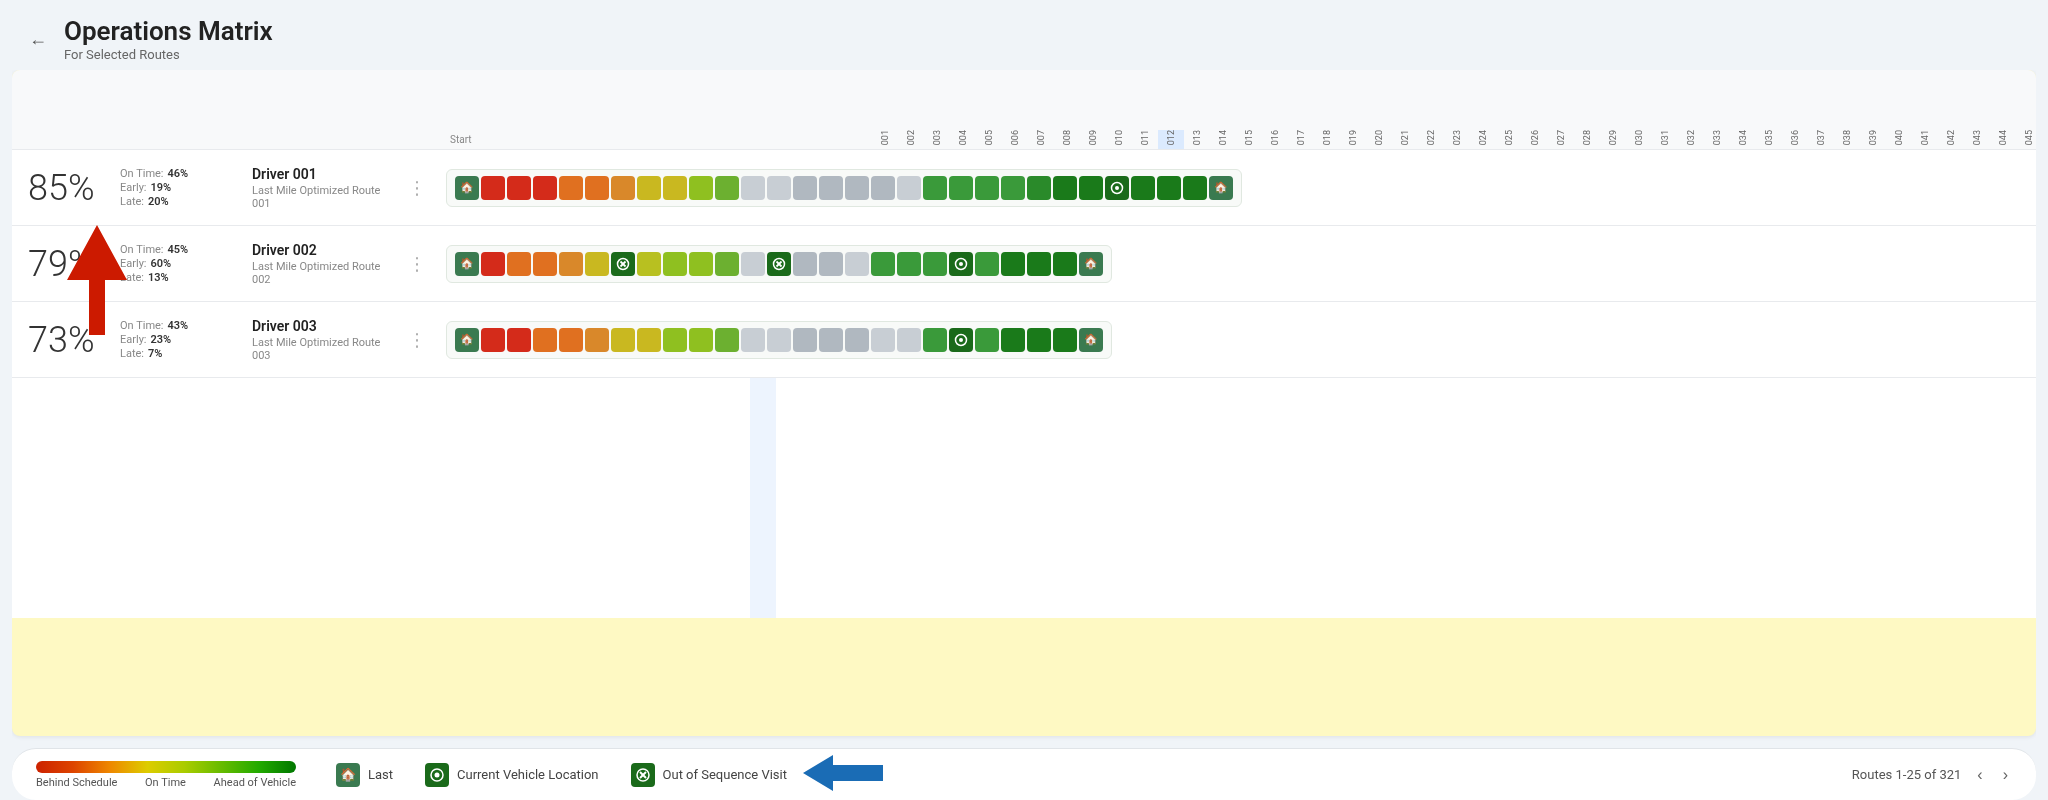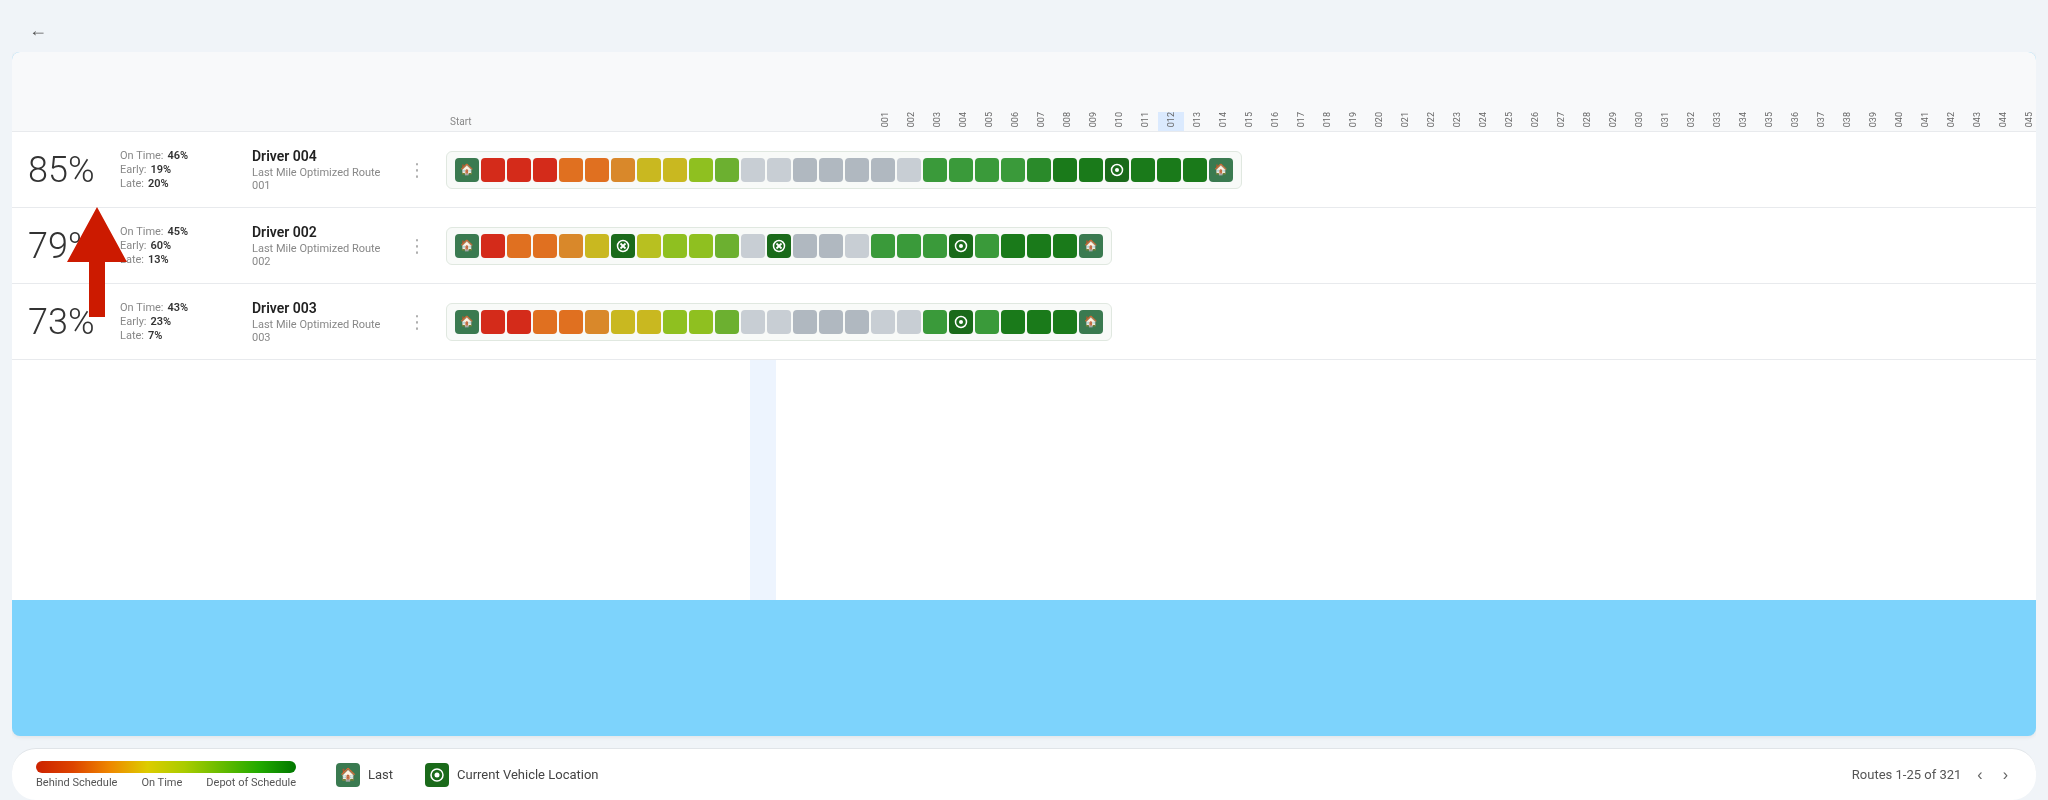--- a/index.html
+++ b/index.html
@@ -43,21 +43,21 @@
     .main-content {
       flex: 1;
       display: flex;
       flex-direction: column;
       overflow: hidden;
       padding: 0 12px;
     }
 
     .matrix-container {
       flex: 1;
-      background: #7dd3fc;
+      background: #fef9c3;
       border-radius: 8px;
       overflow: hidden;
       display: flex;
       flex-direction: column;
       box-shadow: 0 1px 4px rgba(0,0,0,0.08);
       margin-bottom: 12px;
     }
 
     .matrix-scroll-area {
       flex: 1;
@@ -207,20 +207,24 @@
     
     .hdr-highlight {
       background: #dbeafe !important;
     }
   </style>
 </head>
 <body>
 
 <div class="header">
   <button class="back-btn">←</button>
+  <div class="header-text">
+    <div class="header-title">Operations Matrix</div>
+    <div class="header-subtitle">For Selected Routes</div>
+  </div>
 </div>
 
 <div class="main-content">
 
   <div style="position:relative; flex:1; display:flex; flex-direction:column; overflow:hidden;">
 
     <div class="red-arrow">
       <svg width="60" height="110" viewBox="0 0 60 110">
         <polygon points="30,0 60,55 38,55 38,110 22,110 22,55 0,55" fill="#cc1a00"></polygon>
       </svg>
@@ -387,21 +391,21 @@
                     <div style="display: flex; gap: 4px;">
                       <span style="color:#888;">Early:</span>
                       <span style="font-weight:600; color:#333;">19%</span>
                     </div>
                     <div style="display: flex; gap: 4px;">
                       <span style="color:#888;">Late:</span>
                       <span style="font-weight:600; color:#333;">20%</span>
                     </div>
                   </div>
                   <div style="flex: 1 1 0%;">
-                    <div style="font-size: 14px; font-weight: 600; color: rgb(34, 34, 34);">Driver 004</div>
+                    <div style="font-size: 14px; font-weight: 600; color: rgb(34, 34, 34);">Driver 001</div>
                     <div style="font-size: 11px; color: rgb(136, 136, 136); margin-top: 2px;">Last Mile Optimized Route 001</div>
                   </div>
                   <button style="background: none; border: none; cursor: pointer; color: rgb(170, 170, 170); font-size: 18px;">⋮</button>
                 </div>
                 <div style="display: flex; align-items: center; gap: 2px; padding: 0px 4px;">
                   <div style="display: flex; align-items: center; gap: 2px; background: rgb(248, 250, 248); border: 1px solid rgb(224, 232, 224); border-radius: 6px; padding: 6px 8px;">
                     <div class="stop-cell" style="background: rgb(58, 122, 80); width: 24px; height: 24px; min-width: 24px; border-radius: 4px; display: flex; align-items: center; justify-content: center;">
                       <span style="font-size:11px;">🏠</span>
                     </div>
                     <div class="stop-cell" style="background: rgb(212, 43, 26); width: 24px; height: 24px; min-width: 24px; border-radius: 4px; display: flex; align-items: center; justify-content: center;"></div>
@@ -592,21 +596,21 @@
 
   </div>
 
   <div class="footer">
 
     <div style="display:flex; flex-direction:column; gap:3px;">
       <div class="legend-gradient"></div>
       <div class="legend-label-row">
         <span style="font-size:11px; color:#555;">Behind Schedule</span>
         <span style="font-size:11px; color:#555;">On Time</span>
-        <span style="font-size:11px; color:#555;">Depot of Schedule</span>
+        <span style="font-size:11px; color:#555;">Ahead of Vehicle</span>
       </div>
     </div>
 
     <div class="legend-icon-items">
 
       <div class="legend-item">
         <div class="legend-icon-box" style="background:#3a7a50;">
           <span style="font-size:13px;">🏠</span>
         </div>
         <span>Last</span>
@@ -615,20 +619,36 @@
       <div class="legend-item">
         <div class="legend-icon-box current" style="background:#1a6a1a;">
           <svg width="14" height="14" viewBox="0 0 14 14">
             <circle cx="7" cy="7" r="6" fill="none" stroke="#fff" stroke-width="1.5"></circle>
             <circle cx="7" cy="7" r="2.5" fill="#fff"></circle>
           </svg>
         </div>
         <span>Current Vehicle Location</span>
       </div>
 
+      <div class="legend-item">
+        <div class="legend-icon-box outofseq" style="background:#1a6a1a;">
+          <svg width="14" height="14" viewBox="0 0 14 14">
+            <circle cx="7" cy="7" r="6" fill="none" stroke="#fff" stroke-width="1.5"></circle>
+            <line x1="4" y1="4" x2="10" y2="10" stroke="#fff" stroke-width="2"></line>
+            <line x1="10" y1="4" x2="4" y2="10" stroke="#fff" stroke-width="2"></line>
+          </svg>
+        </div>
+        <span>Out of Sequence Visit</span>
+
+        <div style="margin-left:8px;">
+          <svg width="80" height="36" viewBox="0 0 80 36">
+            <polygon points="0,18 30,0 30,10 80,10 80,26 30,26 30,36" fill="#1a6cb5"></polygon>
+          </svg>
+        </div>
+      </div>
     </div>
 
     <div class="pagination">
       <span>Routes 1-25 of 321</span>
       <button class="page-btn">‹</button>
       <button class="page-btn">›</button>
     </div>
   </div>
 
 </div>

